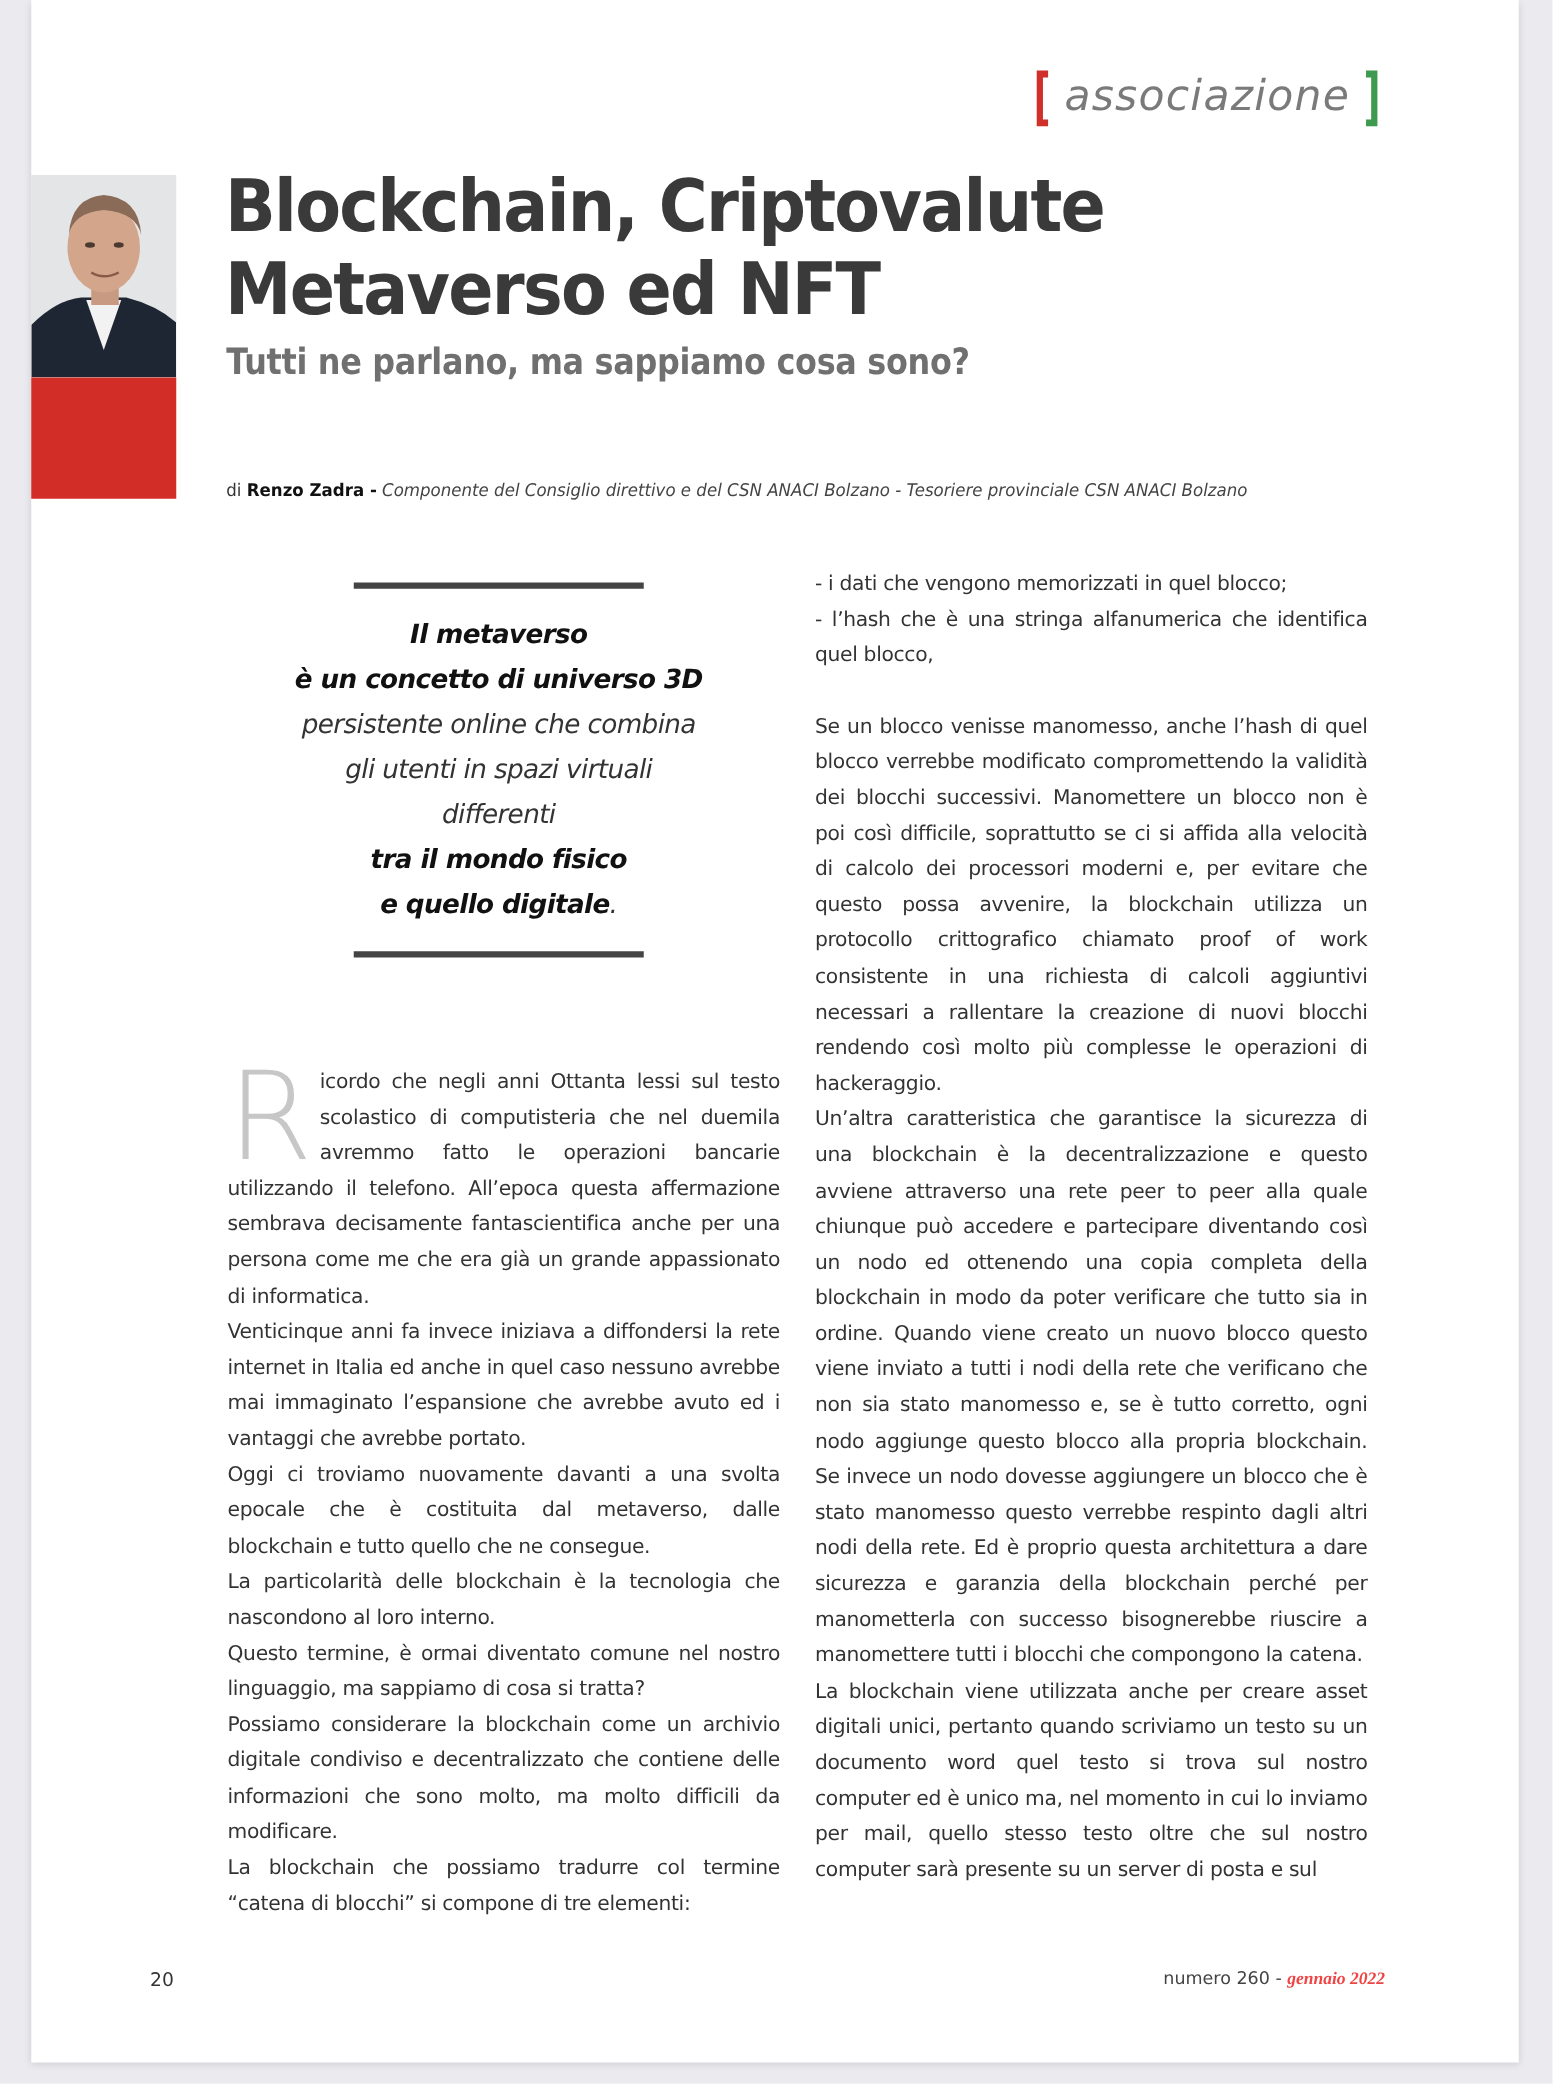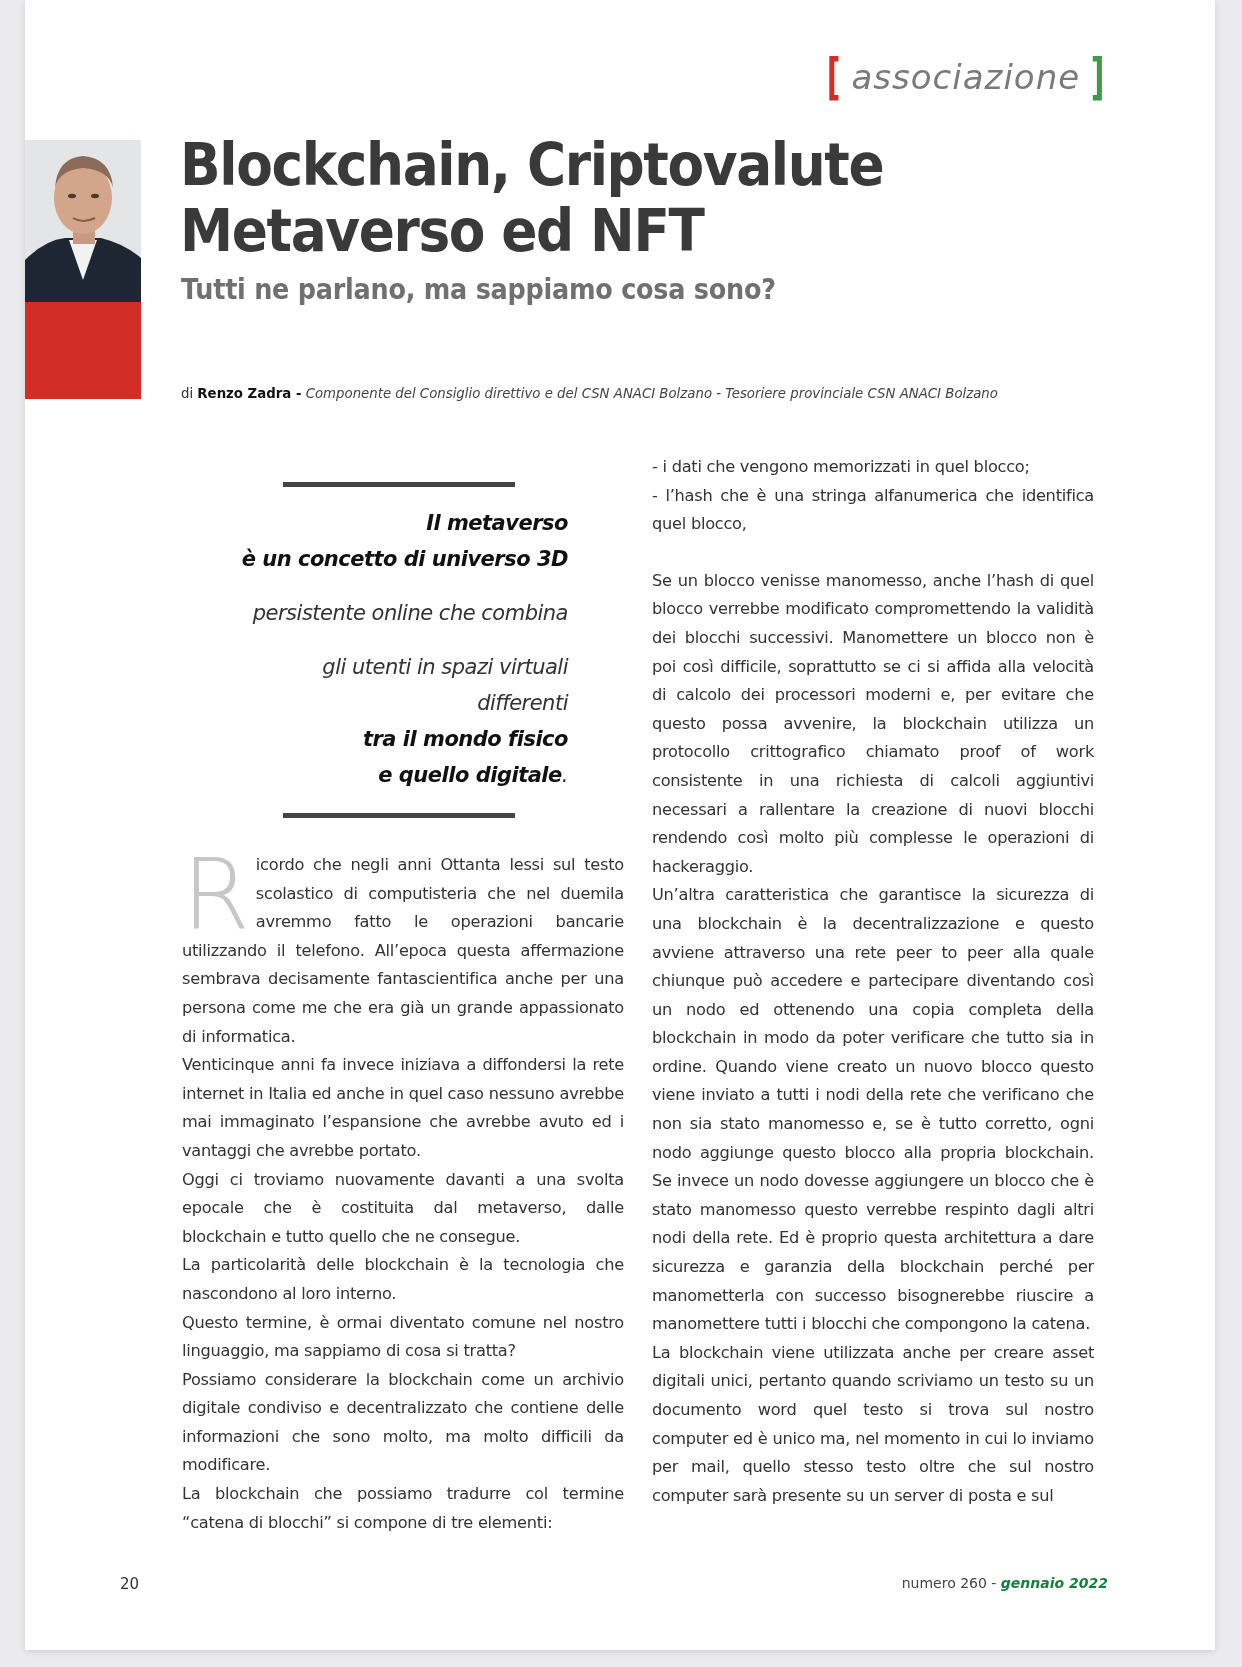--- a/index.html
+++ b/index.html
@@ -10,34 +10,34 @@
   .br-l { color:#d0302a; margin-right:6px; }
   .br-r { color:#3e9a4e; margin-left:6px; }
   .tag-text { font-family:"DejaVu Sans", sans-serif; font-weight:normal; color:#7a7a7a;font-style:italic; }
   .photo { position:absolute; left:0; top:140px; width:116px; height:162px; overflow:hidden; background:linear-gradient(180deg,#e6e8ea 0%,#dfe1e3 60%,#d6d8da 100%); }
   .red-block { position:absolute; left:0; top:302px; width:116px; height:97px; background:#d22e27; }
   .title { position:absolute; left:155px; top:132px; margin:0; font-family:"DejaVu Sans", sans-serif; font-weight:bold; font-size:58px; line-height:66px; color:#3a3a3a; letter-spacing:-1.5px; transform:scaleX(0.92); transform-origin:left top; }
   .subtitle { position:absolute; left:156px; top:272px; margin:0; font-family:"DejaVu Sans", sans-serif; font-size:29px; color:#707070; transform:scaleX(0.88); transform-origin:left top; letter-spacing:-0.3px; }
   .byline { position:absolute; left:156px; top:385px; font-family:"DejaVu Sans", sans-serif; font-size:14px; color:#333; white-space:nowrap; transform:scaleX(0.95); transform-origin:left top; }
   .byline b { font-weight:bold; color:#111; }
   .byline i { color:#444; }
-  .quote { position:absolute; left:205px; top:482px; width:338px; text-align:right; }
+  .quote { position:absolute; left:205px; top:466px; width:338px; text-align:center; }
   .qrule { width:232px; height:5px; background:#444; margin:0 auto; }
   .qtext { margin:18px 0 20px; font-family:"DejaVu Sans", sans-serif; font-style:italic; font-size:21px; line-height:36px; color:#222; letter-spacing:-0.5px; }
   .qtext .b { font-weight:bold; color:#111; }
-  .qtext .l { font-weight:300; color:#333;margin-top:18px; }
+  .qtext .l { font-weight:300; color:#333; }
   .col { position:absolute; width:442px; font-family:"DejaVu Sans", sans-serif; font-size:16.2px; line-height:28.6px; color:#333; text-align:justify; letter-spacing:-0.25px; }
   .col p { margin:0; }
   .col-left { left:157px; top:851px; }
   .col-right { left:627px; top:453px; }
   .drop { float:left; font-family:"DejaVu Sans", sans-serif; font-size:98px; line-height:78px; color:#c7c7c7; margin:4px 6px 0 0; font-weight:300; }
   .gap { height:28px; }
   .folio { position:absolute; left:95px; top:1575px; font-size:15px; color:#333; font-family:"DejaVu Sans", sans-serif; }
   .issue { position:absolute; right:107px; top:1575px; font-size:14px; color:#444; font-family:"DejaVu Sans", sans-serif; }
-  .issue b { font-style:italic; color:#15803d; }
+  .issue b { font-style:italic; color:#ef4444;font-family:Liberation Serif, serif; }
 </style>
 </head>
 <body>
 
 <div class="page">
 
   <div class="section-tag">
     <span class="br br-l">[</span>
     <span class="tag-text">associazione</span>
     <span class="br br-r">]</span>

